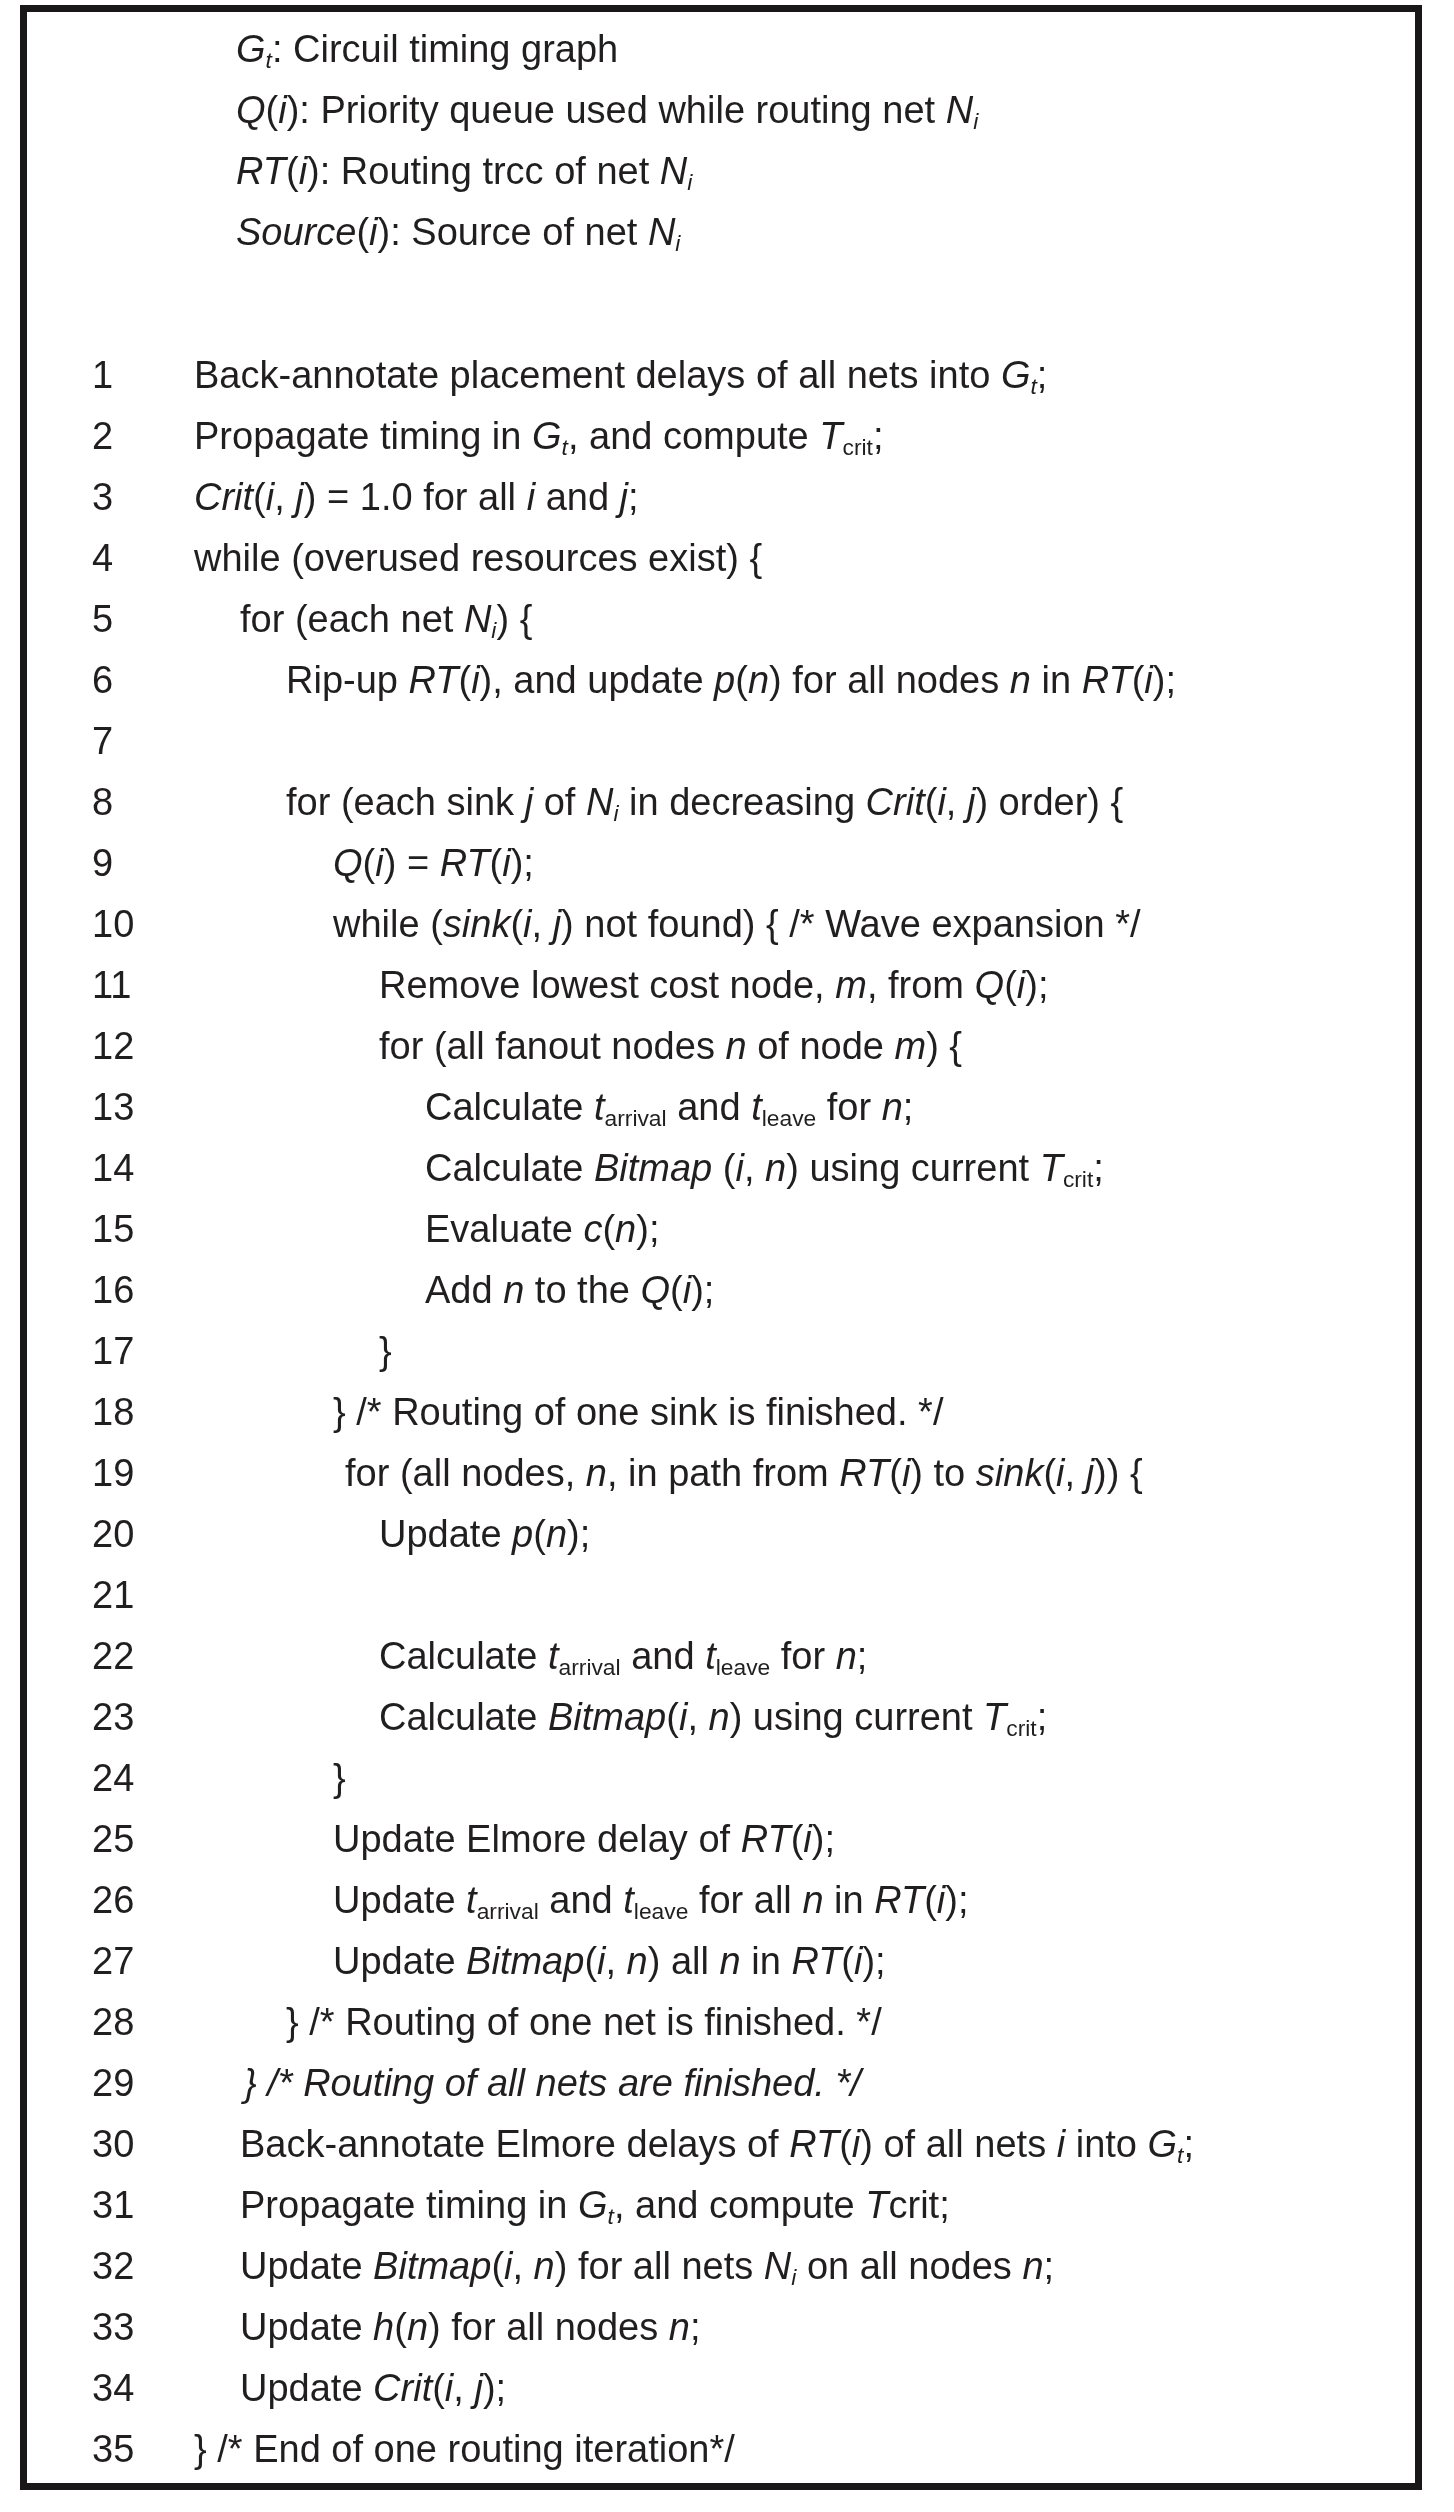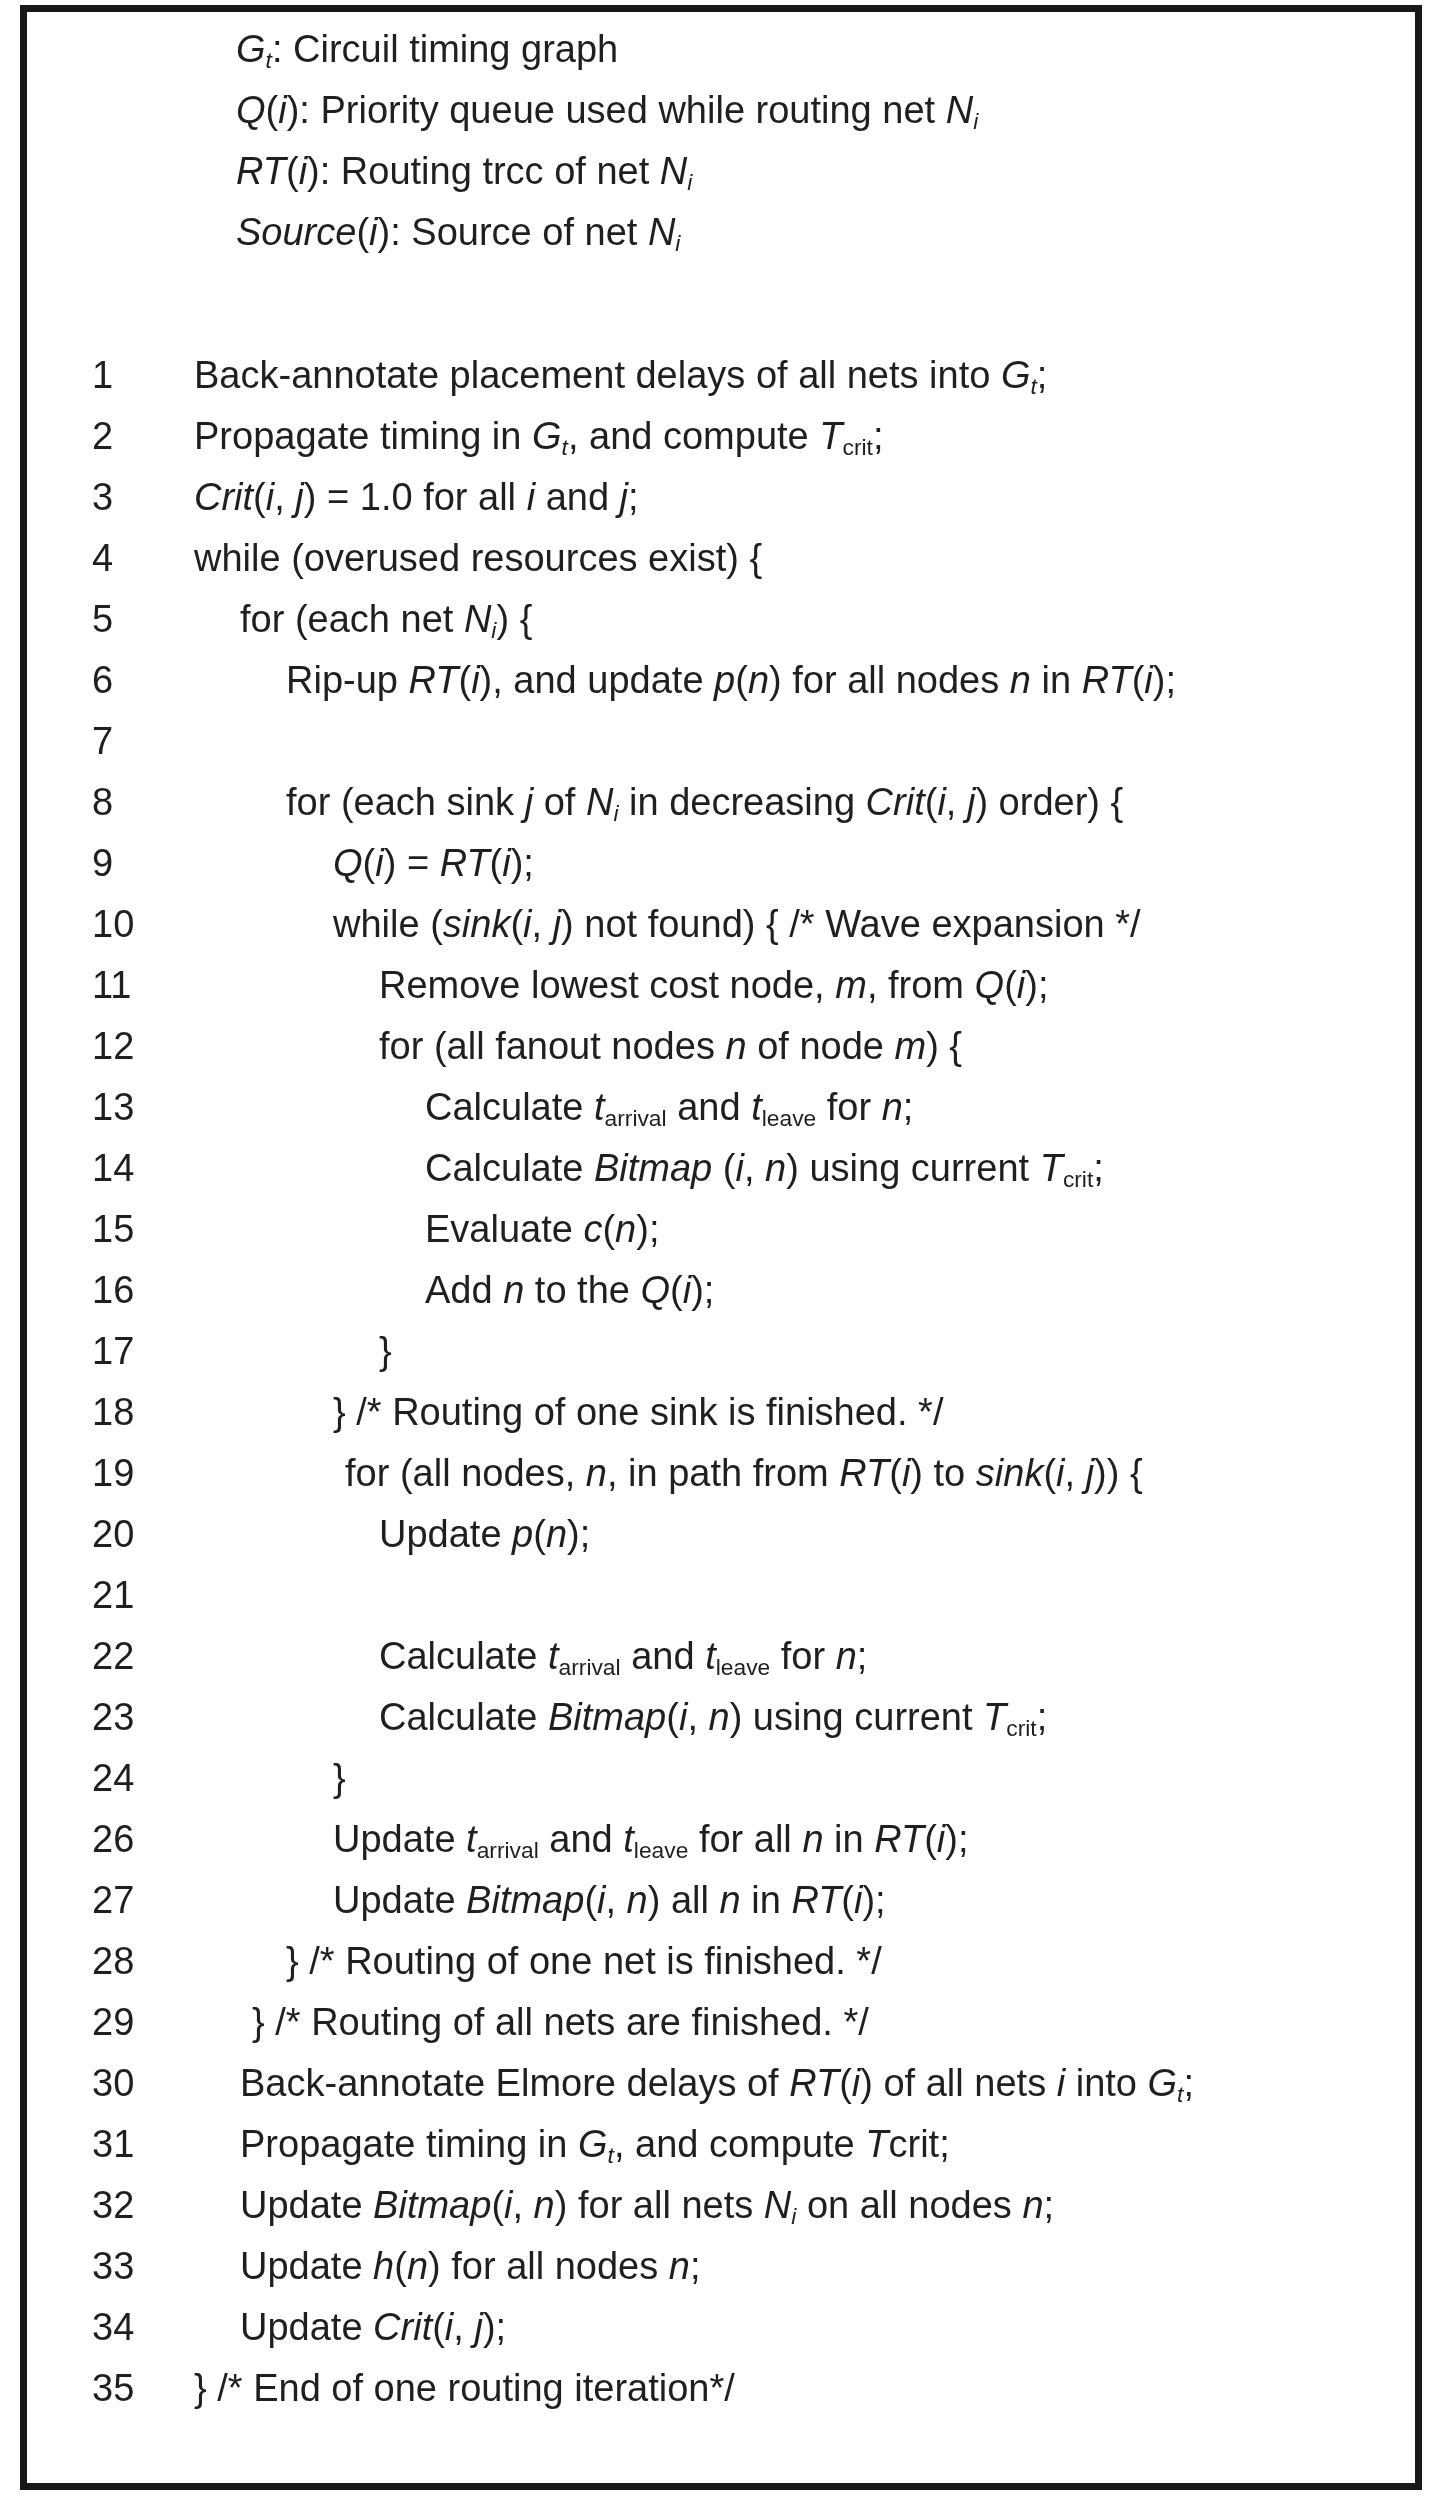--- a/index.html
+++ b/index.html
@@ -150,34 +150,38 @@
       </div>
       <div class="row">
         <span class="num" style="left: 92px;">23</span>
         <span class="txt" style="left: 379px;"><span>Calculate </span><span class="it">Bitmap</span><span>(</span><span class="it">i</span><span>, </span><span class="it">n</span><span>) using current </span><span class="it">T</span><span class="sb">crit</span><span>;</span></span>
       </div>
       <div class="row">
         <span class="num" style="left: 92px; text-align: center;">24</span>
         <span class="txt" style="left: 333px;"><span>}</span></span>
       </div>
       <div class="row">
+        <span class="num" style="left: 92px;">25</span>
+        <span class="txt" style="left: 333px;"><span>Update Elmore delay of </span><span class="it">RT</span><span>(</span><span class="it">i</span><span>);</span></span>
+      </div>
+      <div class="row">
         <span class="num" style="left: 92px;">26</span>
         <span class="txt" style="left: 333px;"><span>Update </span><span class="it">t</span><span class="sb">arrival</span><span> and </span><span class="it">t</span><span class="sb">leave</span><span> for all </span><span class="it">n</span><span> in </span><span class="it">RT</span><span>(</span><span class="it">i</span><span>);</span></span>
       </div>
       <div class="row">
         <span class="num" style="left: 92px;">27</span>
         <span class="txt" style="left: 333px;"><span>Update </span><span class="it">Bitmap</span><span>(</span><span class="it">i</span><span>, </span><span class="it">n</span><span>) all </span><span class="it">n</span><span> in </span><span class="it">RT</span><span>(</span><span class="it">i</span><span>);</span></span>
       </div>
       <div class="row">
         <span class="num" style="left: 92px;">28</span>
         <span class="txt" style="left: 286px;"><span>} /* Routing of one net is finished. */</span></span>
       </div>
       <div class="row">
         <span class="num" style="left: 92px;">29</span>
-        <span class="txt" style="left: 252px;"><span>} /* Routing of all nets are finished. */</span></span>
+        <span class="txt" style="left: 244px; font-style: italic;"><span>} /* Routing of all nets are finished. */</span></span>
       </div>
       <div class="row">
         <span class="num" style="left: 92px;">30</span>
         <span class="txt" style="left: 240px;"><span>Back-annotate Elmore delays of </span><span class="it">RT</span><span>(</span><span class="it">i</span><span>) of all nets </span><span class="it">i</span><span> into </span><span class="it">G</span><span class="sb it">t</span><span>;</span></span>
       </div>
       <div class="row">
         <span class="num" style="left: 92px;">31</span>
         <span class="txt" style="left: 240px;"><span>Propagate timing in </span><span class="it">G</span><span class="sb it">t</span><span>, and compute </span><span class="it">T</span><span>crit;</span></span>
       </div>
       <div class="row">

